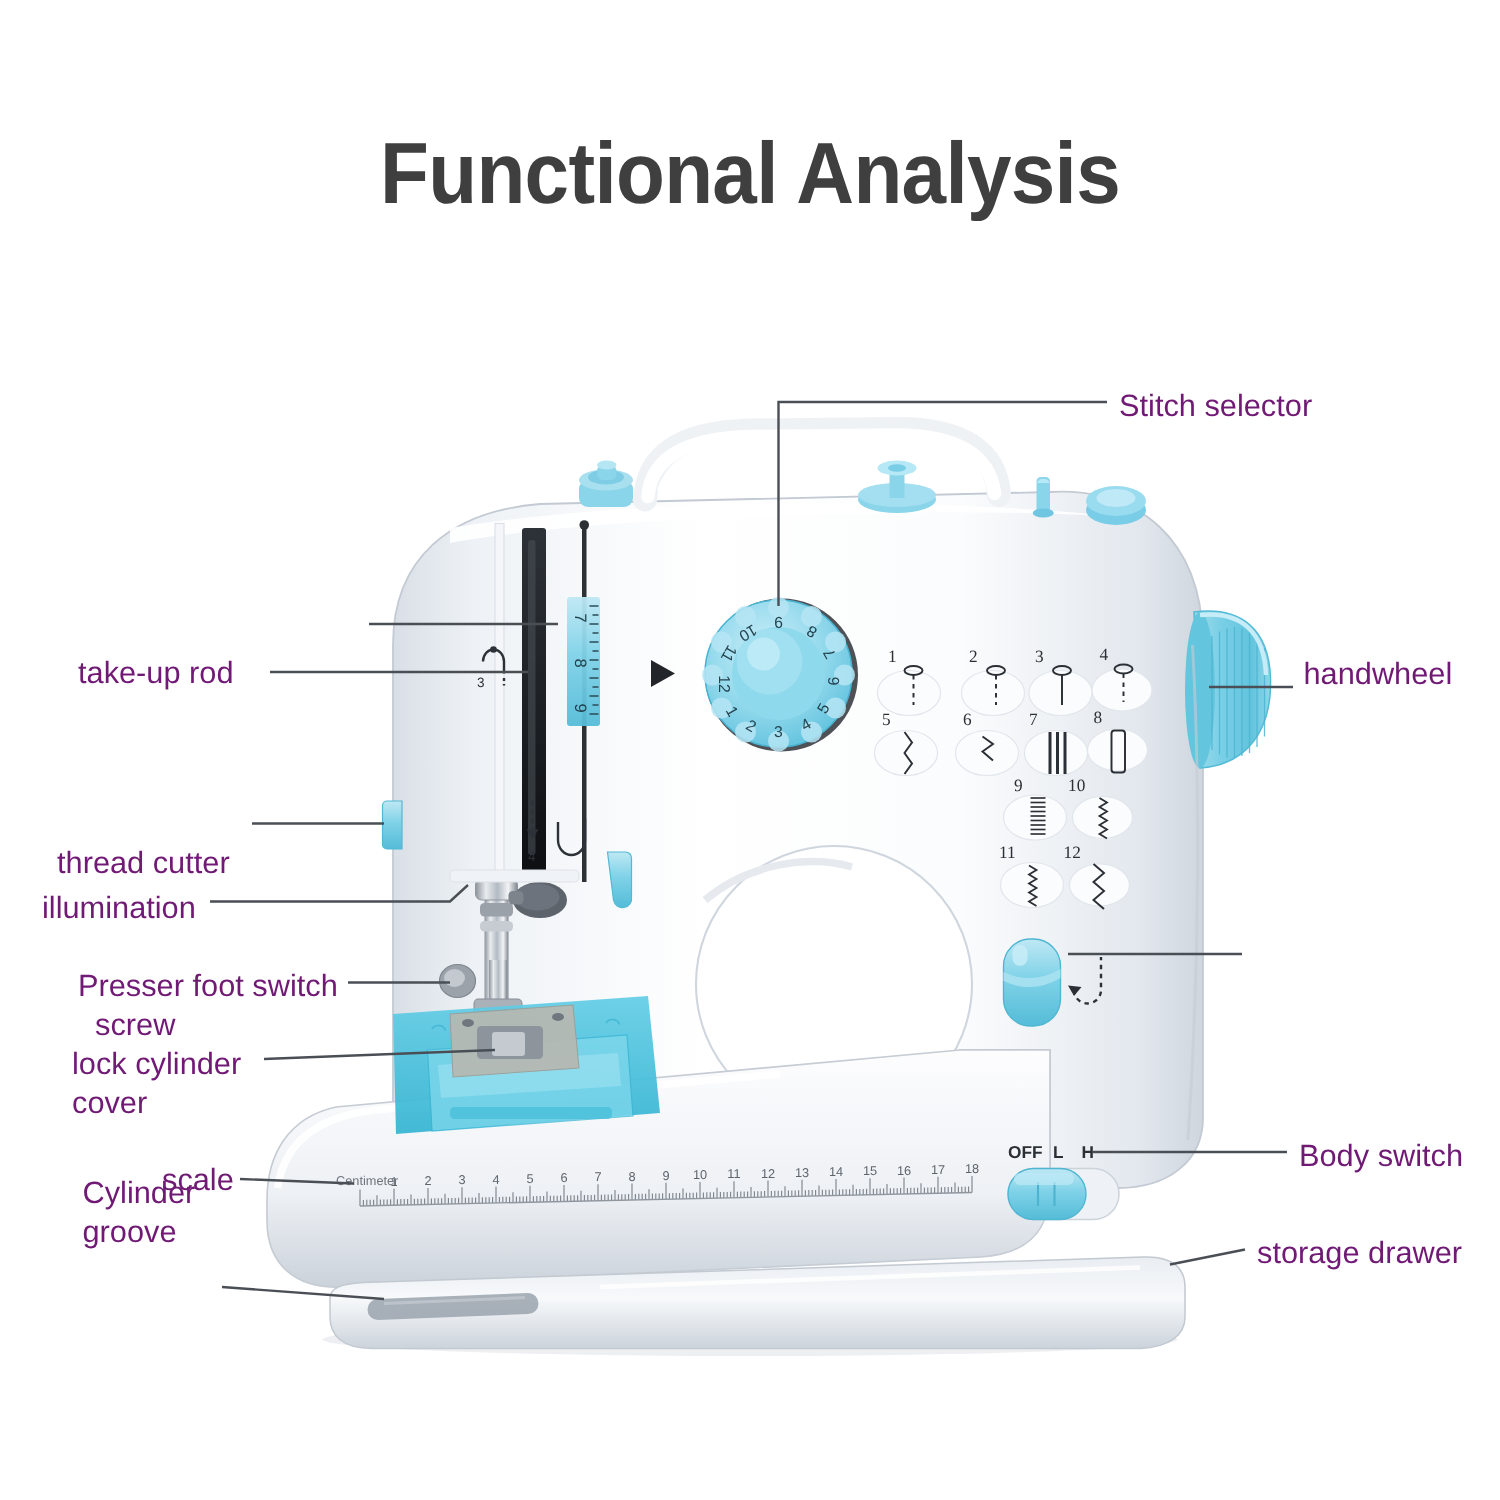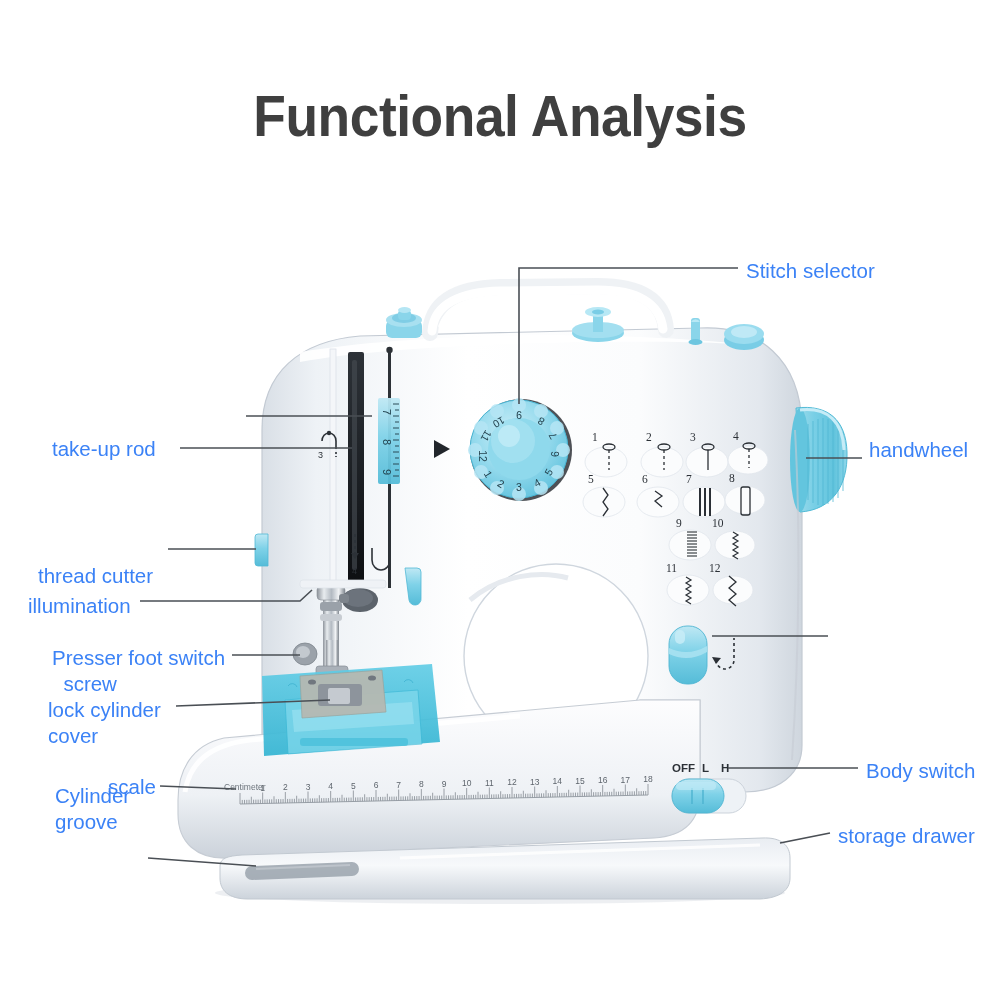--- a/index.html
+++ b/index.html
@@ -35,21 +35,21 @@
     color: #3f3f3f;
     font-family: "Liberation Sans", sans-serif;
     transform: scaleX(0.92);
   }
 
   
   .label {
     position: absolute;
     font-size: 20.5px;
     line-height: 26px;
-    color: #3b82f6;
+    color: #701a75;
     white-space: pre;
     font-family: "Liberation Sans", sans-serif;
   }
   .label.right { text-align: left; }
   .label.lefted { text-align: left; }
 
   
 
   
   #leaders, #machine {

